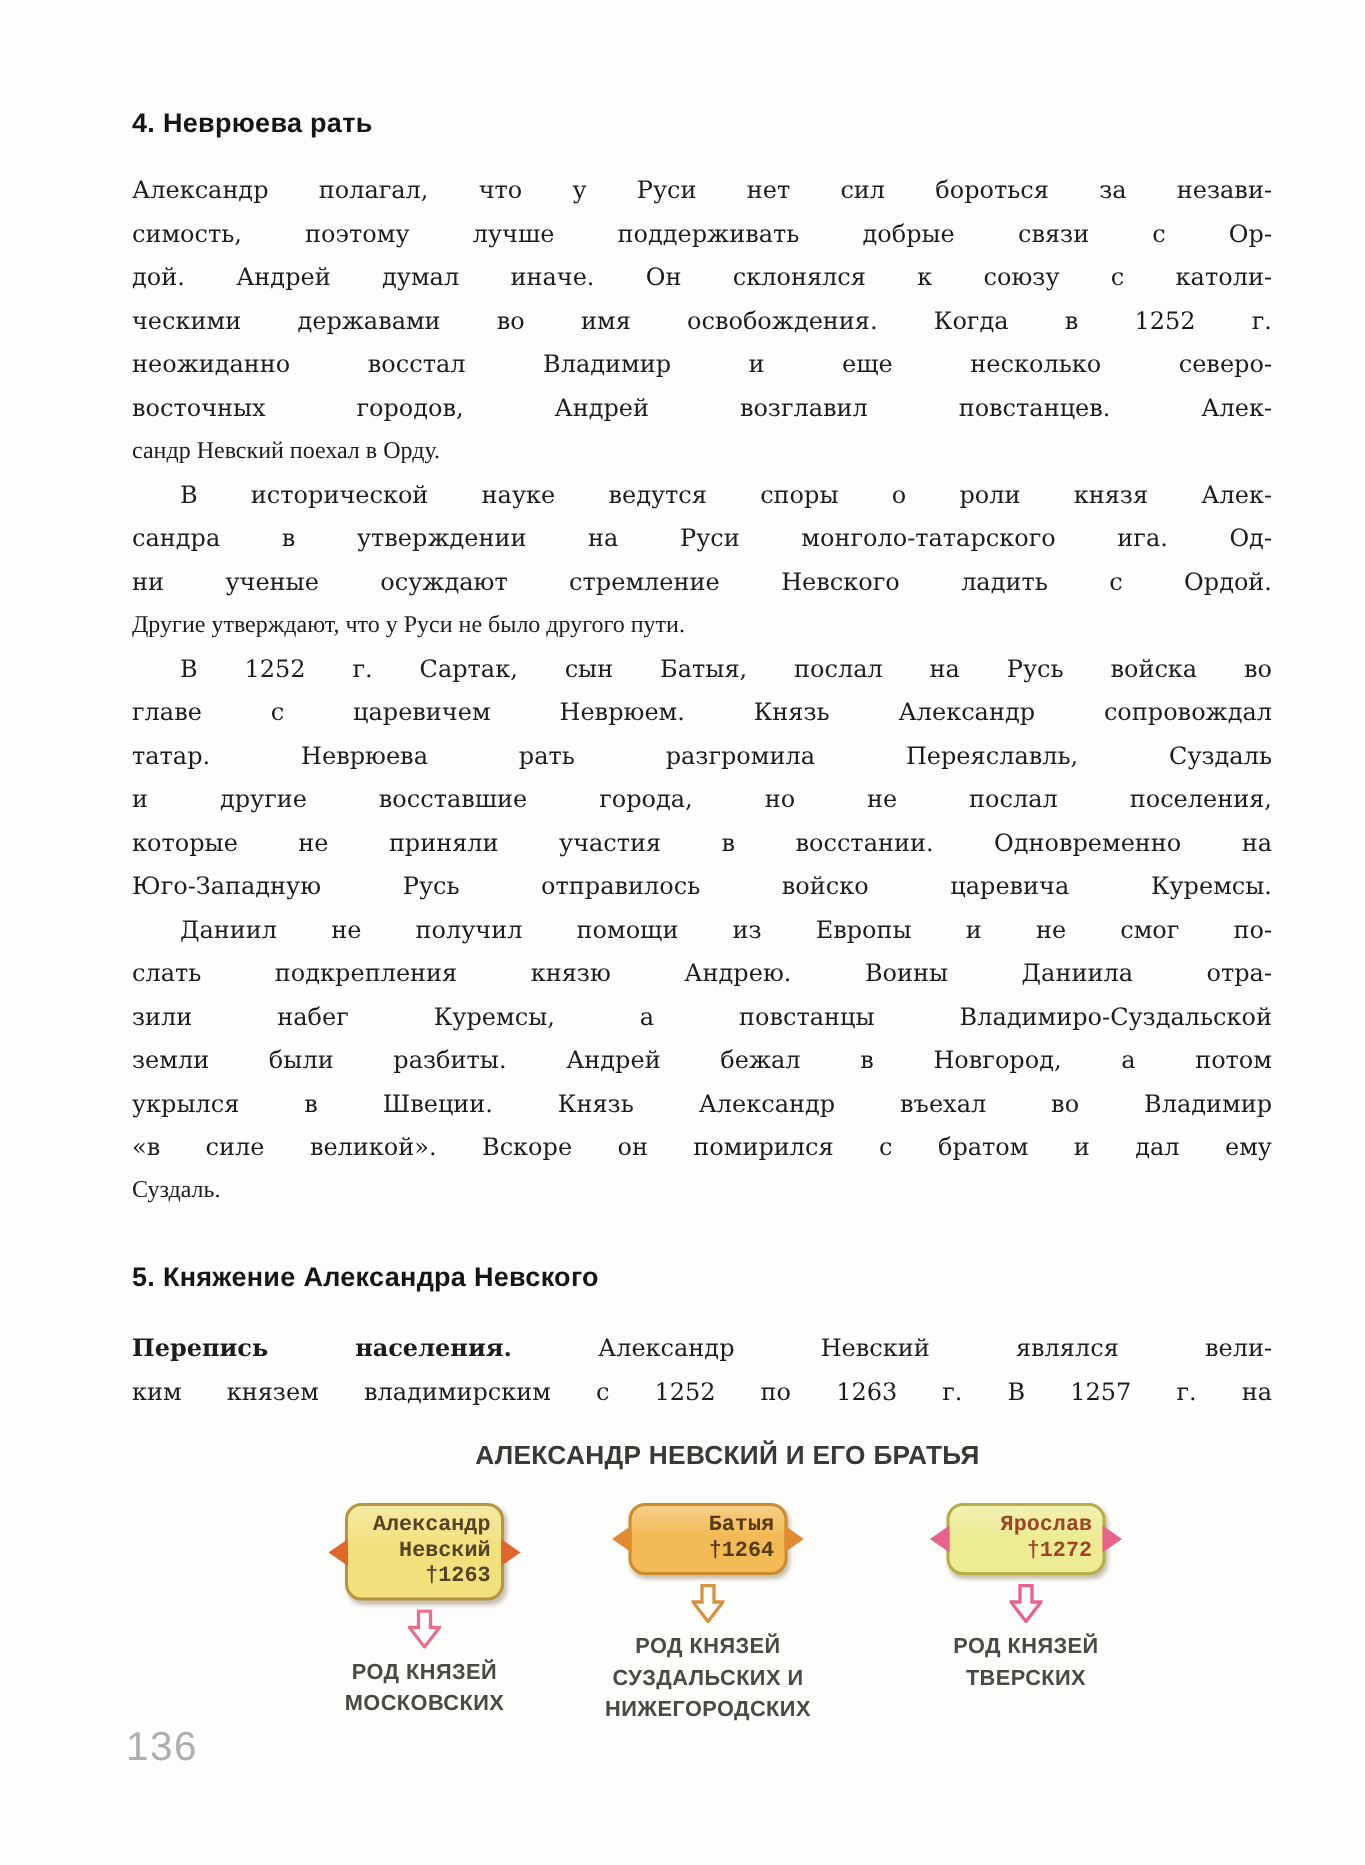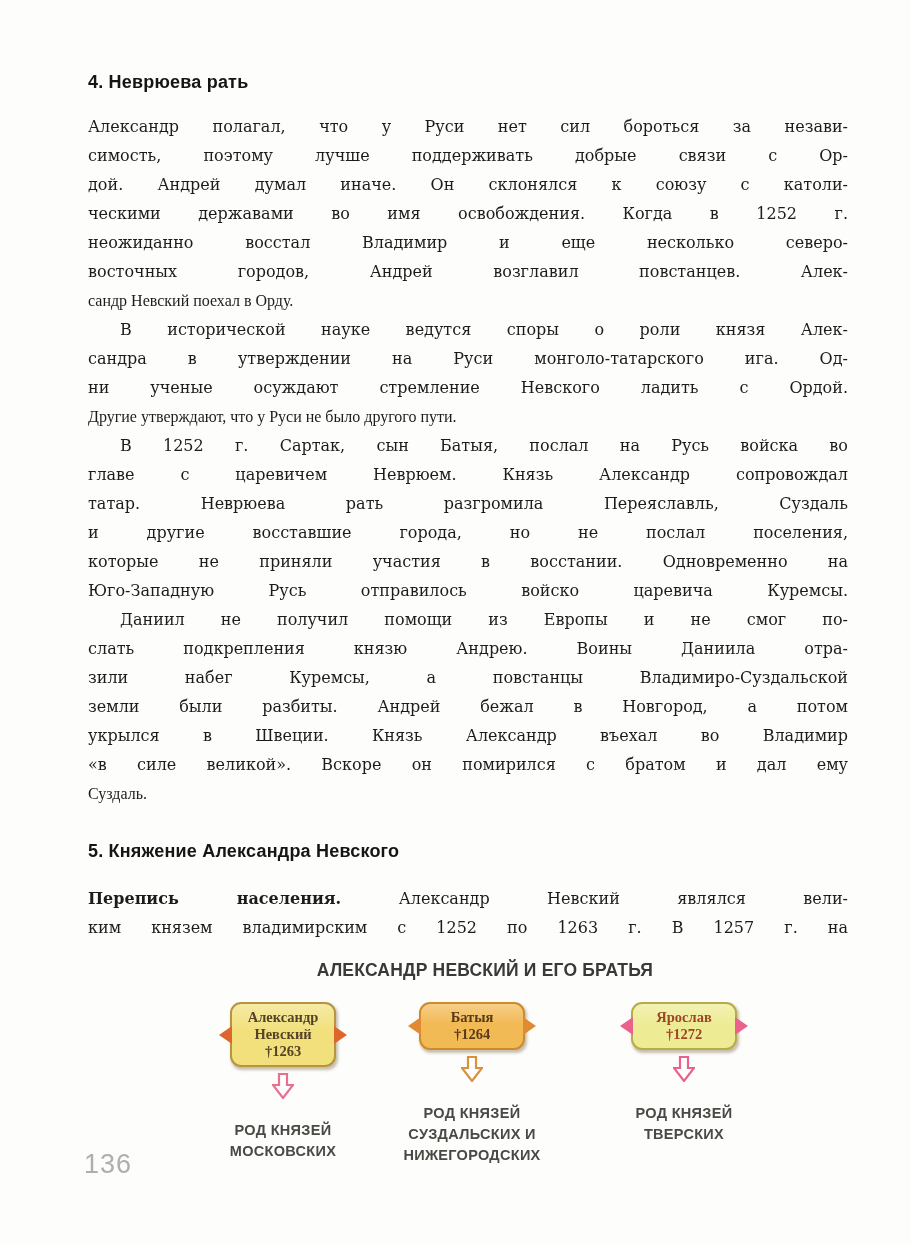--- a/index.html
+++ b/index.html
@@ -34,35 +34,35 @@
     text-align:center;font-family:"Liberation Sans",sans-serif;
     font-weight:700;font-size:17.5px;color:#3a3936;letter-spacing:.2px;
   }
   .node{
     position:absolute;top:1002px;width:190px;
     display:flex;flex-direction:column;align-items:center;
   }
   #node-1{left:188px;} #node-2{left:377px;} #node-3{left:589px;}
   .node-box{
     position:relative;border:2px solid #b99440;border-radius:11px;
-    padding:5px 7px;min-width:88px;text-align:center;
-    font-family:Liberation Serif, serif;font-weight:700;
+    padding:5px 7px;min-width:88px;text-align:right;
+    font-family:Liberation Mono, monospace;font-weight:700;
     font-size:14.5px;line-height:17px;
     box-shadow:1.5px 2.5px 3px rgba(95,75,25,.35);
     background-image:linear-gradient(rgba(255,255,255,.30),rgba(255,255,255,0) 45%);
   }
   .side-arrow{
     position:absolute;top:50%;transform:translateY(-50%);
     width:0;height:0;border-top:9px solid transparent;border-bottom:9px solid transparent;
   }
   .sa-left{left:-13px;border-right:13px solid #e06a2e;}
   .sa-right{right:-13px;border-left:13px solid #e06a2e;}
   .down-arrow{margin-top:6px;display:block;}
   .lineage{
-    margin-top:21px;text-align:center;
+    margin-top:6px;text-align:center;
     font-family:"Liberation Sans",sans-serif;font-weight:700;
     font-size:14.5px;line-height:21px;color:#4a4944;letter-spacing:.3px;
   }
   
   #page-number{
     position:absolute;left:84px;top:1149px;
     font-family:"Liberation Sans",sans-serif;font-size:27px;
     color:#aeaeae;letter-spacing:1px;
   }
 </style>

